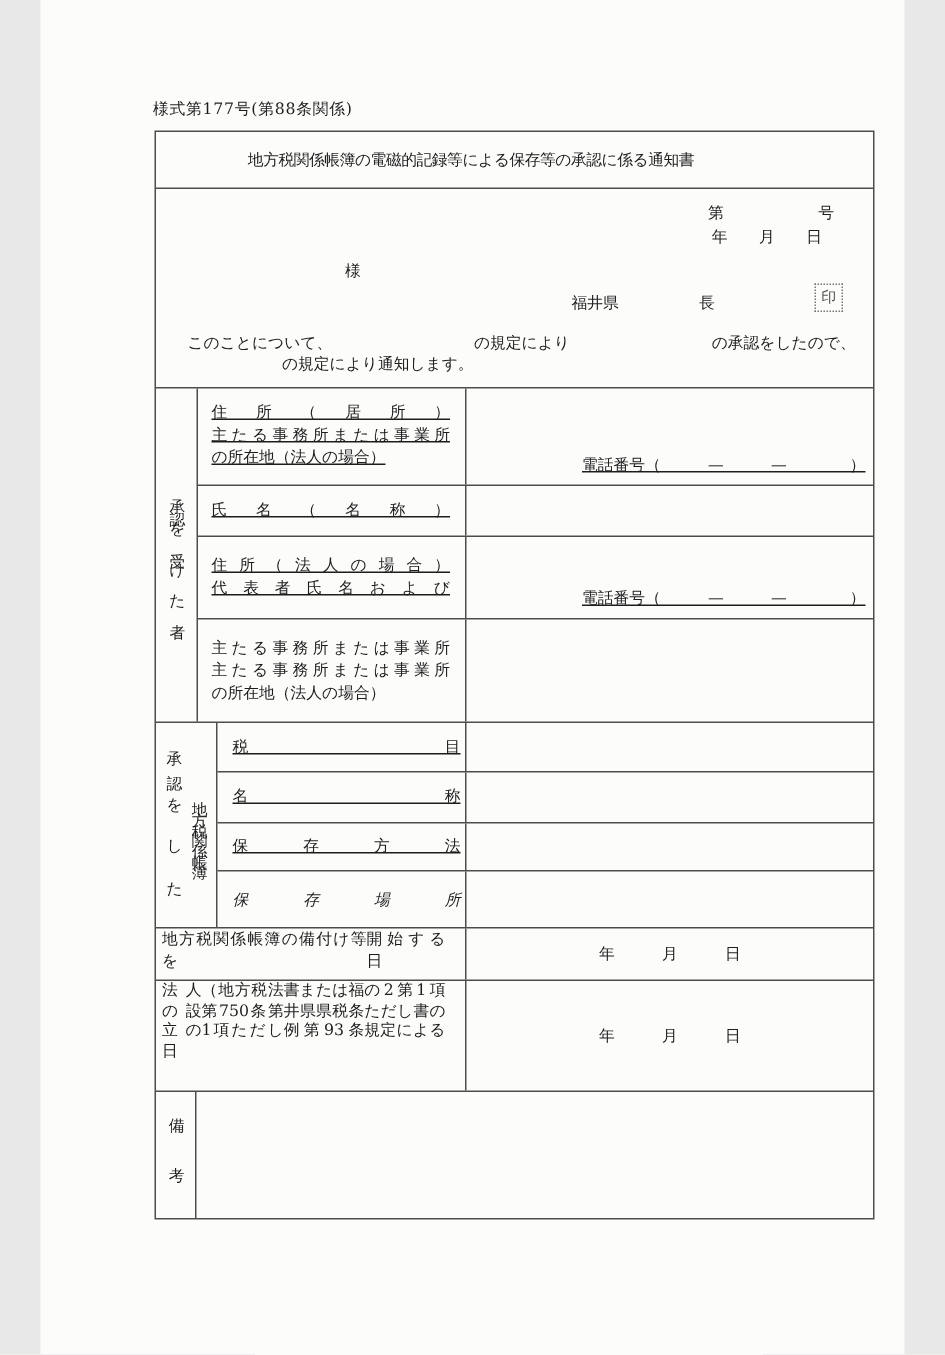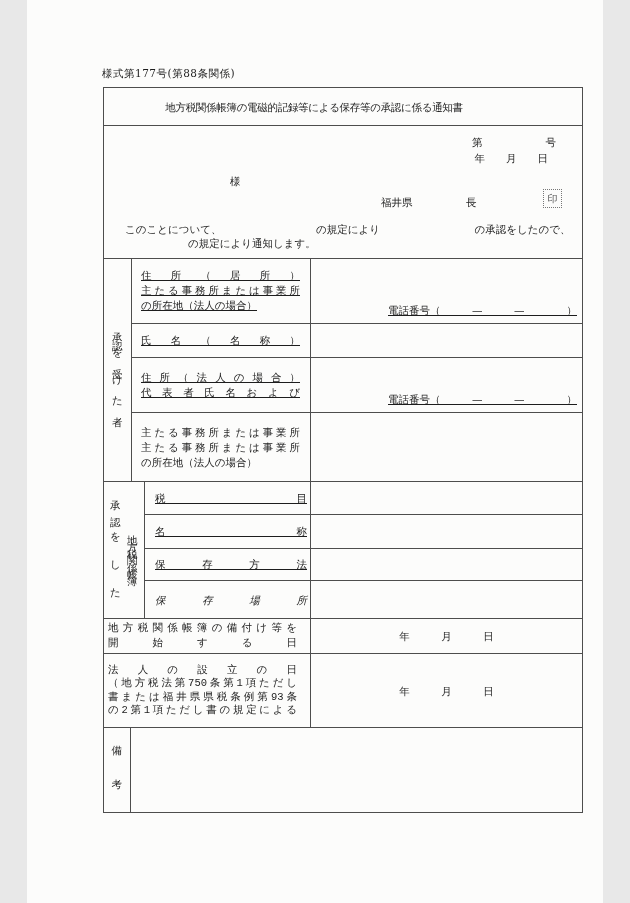--- a/index.html
+++ b/index.html
@@ -66,22 +66,22 @@
   
   .sec-books{height:137px;}
   .h33{height:33px;}.h34b{height:34px;justify-content:center;}.h37{height:37px;font-style:italic;}
   .blabel{width:166px;display:flex;flex-direction:column;justify-content:center;
     padding:0 3px 0 10px;}
   .bvalue{flex:1;}
 
   
   .start-row{height:35px;}
   .founding-row{height:74px;justify-content:space-between;}
-  .flabel{width:207px;display:flex;flex-direction:column;justify-content:center;
-    padding:0 13px 0 4px;line-height:15px;font-family:Liberation Mono, monospace;}
+  .flabel{width:207px;display:flex;flex-direction:row;justify-content:center;
+    padding:0 13px 0 4px;line-height:15px;}
   .flabel.small{line-height:13.5px;}
   .datecell{flex:1;display:flex;align-items:center;justify-content:center;}
 
   
   .remarks-row{height:84px;}
   .rvalue{flex:1;}
 </style>
 </head>
 <body>
 

